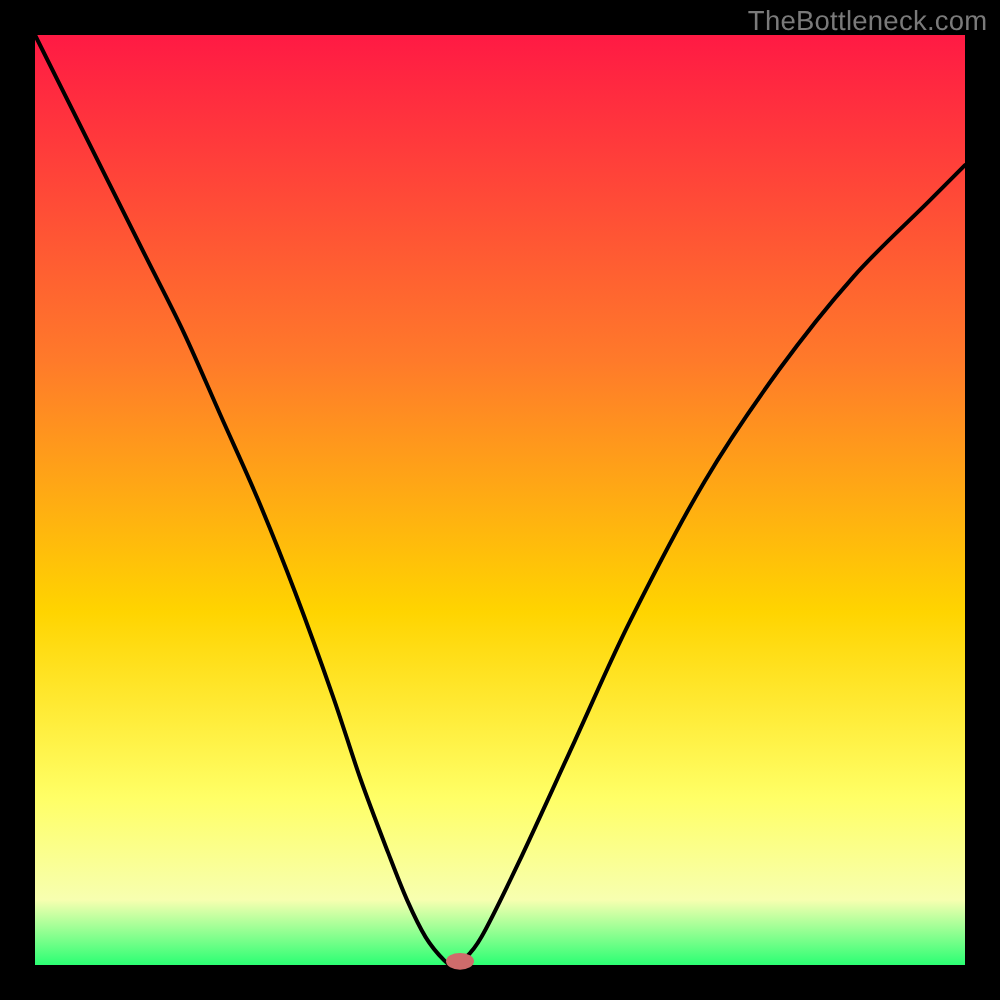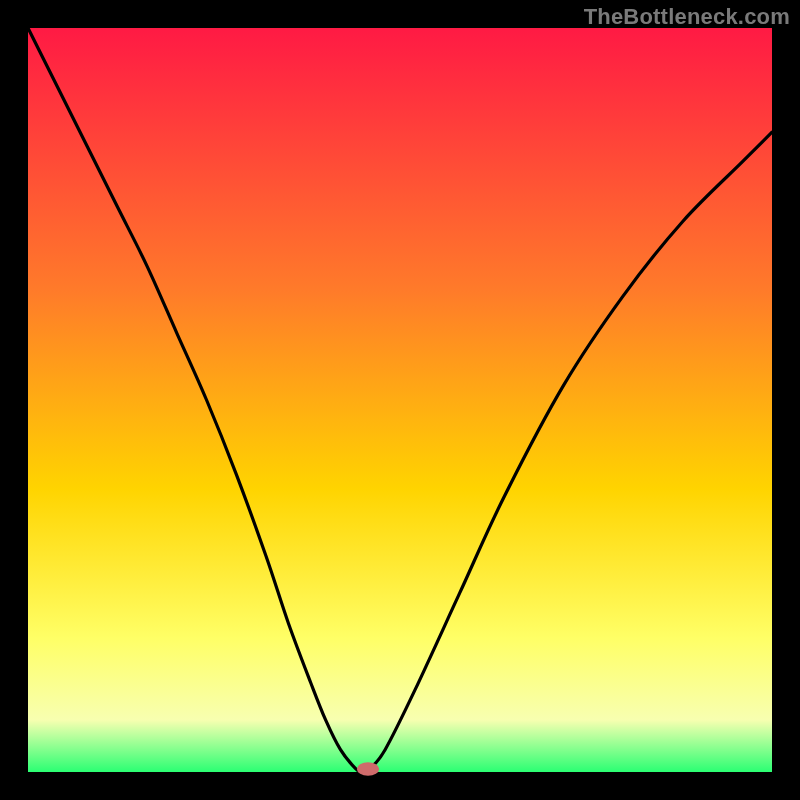--- a/index.html
+++ b/index.html
@@ -11,21 +11,21 @@
   .stage {
     position: relative;
     width: 800px;
     height: 800px;
   }
   .watermark {
     position: absolute;
     top: 4px;
     right: 10px;
     font-size: 22px;
-    font-weight: 700;
+    font-weight: 400;
     color: #7a7a7a;
     letter-spacing: 0.2px;
   }
   svg { display: block; }
 </style>
 </head>
 <body>
 
 <div class="stage">
   <div class="watermark">TheBottleneck.com</div>

